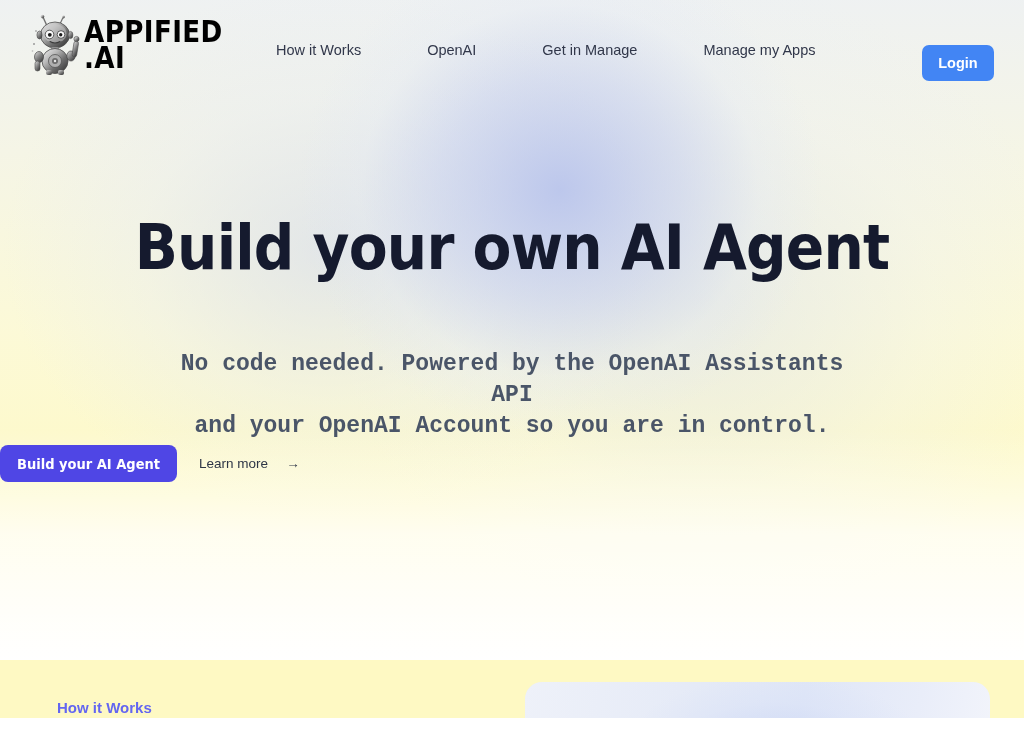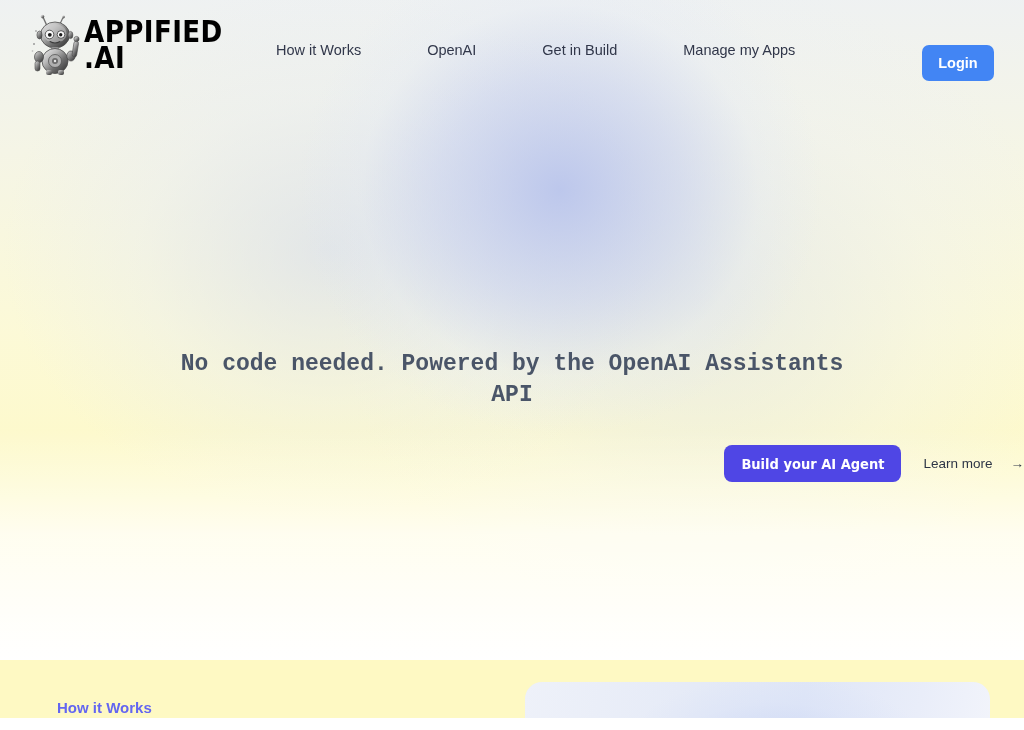--- a/index.html
+++ b/index.html
@@ -160,21 +160,21 @@
     line-height:1.34;
     color:#4a5568;
     padding:0 160px;
   }
   .hero-actions {
     position:absolute;
     left:0; top:445px;
     width:1024px;
     display:flex;
     align-items:center;
-    justify-content:flex-end;
+    justify-content:flex-start;
     gap:22px;
   }
   .cta-primary {
     height:37px;
     padding:0 17px;
     border:none;
     border-radius:8px;
     background:#4f46e5;
     color:#ffffff;
     font-family:"Liberation Sans Narrow","DejaVu Sans Condensed","Liberation Sans", sans-serif;
@@ -287,34 +287,35 @@
       </svg>
       <span class="brand-words">
         <span class="brand-top">APPIFIED</span>
         <span class="brand-bottom">.AI</span>
       </span>
     </a>
 
     <nav class="nav">
       <a class="nav-link">How it Works</a>
       <a class="nav-link">OpenAI</a>
-      <a class="nav-link">Get in Build</a>
+      <a class="nav-link">Get in Manage</a>
       <a class="nav-link">Manage my Apps</a>
     </nav>
 
     <button class="login-btn">Login</button>
   </div>
 
   <div class="hero">
     <h1 class="hero-title">
-      <br>
+      <span>Build your own AI Agent</span><br>
     </h1>
 
     <p class="hero-sub">
       <span>No code needed. Powered by the OpenAI Assistants API</span><br>
+      <span>and your OpenAI Account so you are in control.</span>
     </p>
 
     <div class="hero-actions">
       <button class="cta-primary">Build your AI Agent</button>
       <a class="cta-secondary">
         <span>Learn more</span>
         <span class="cta-arrow">→</span>
       </a>
     </div>
   </div>

